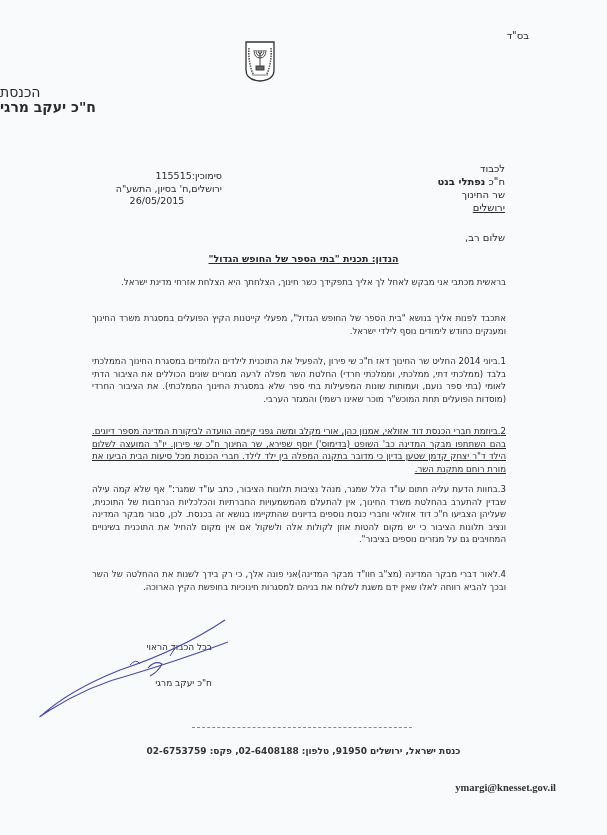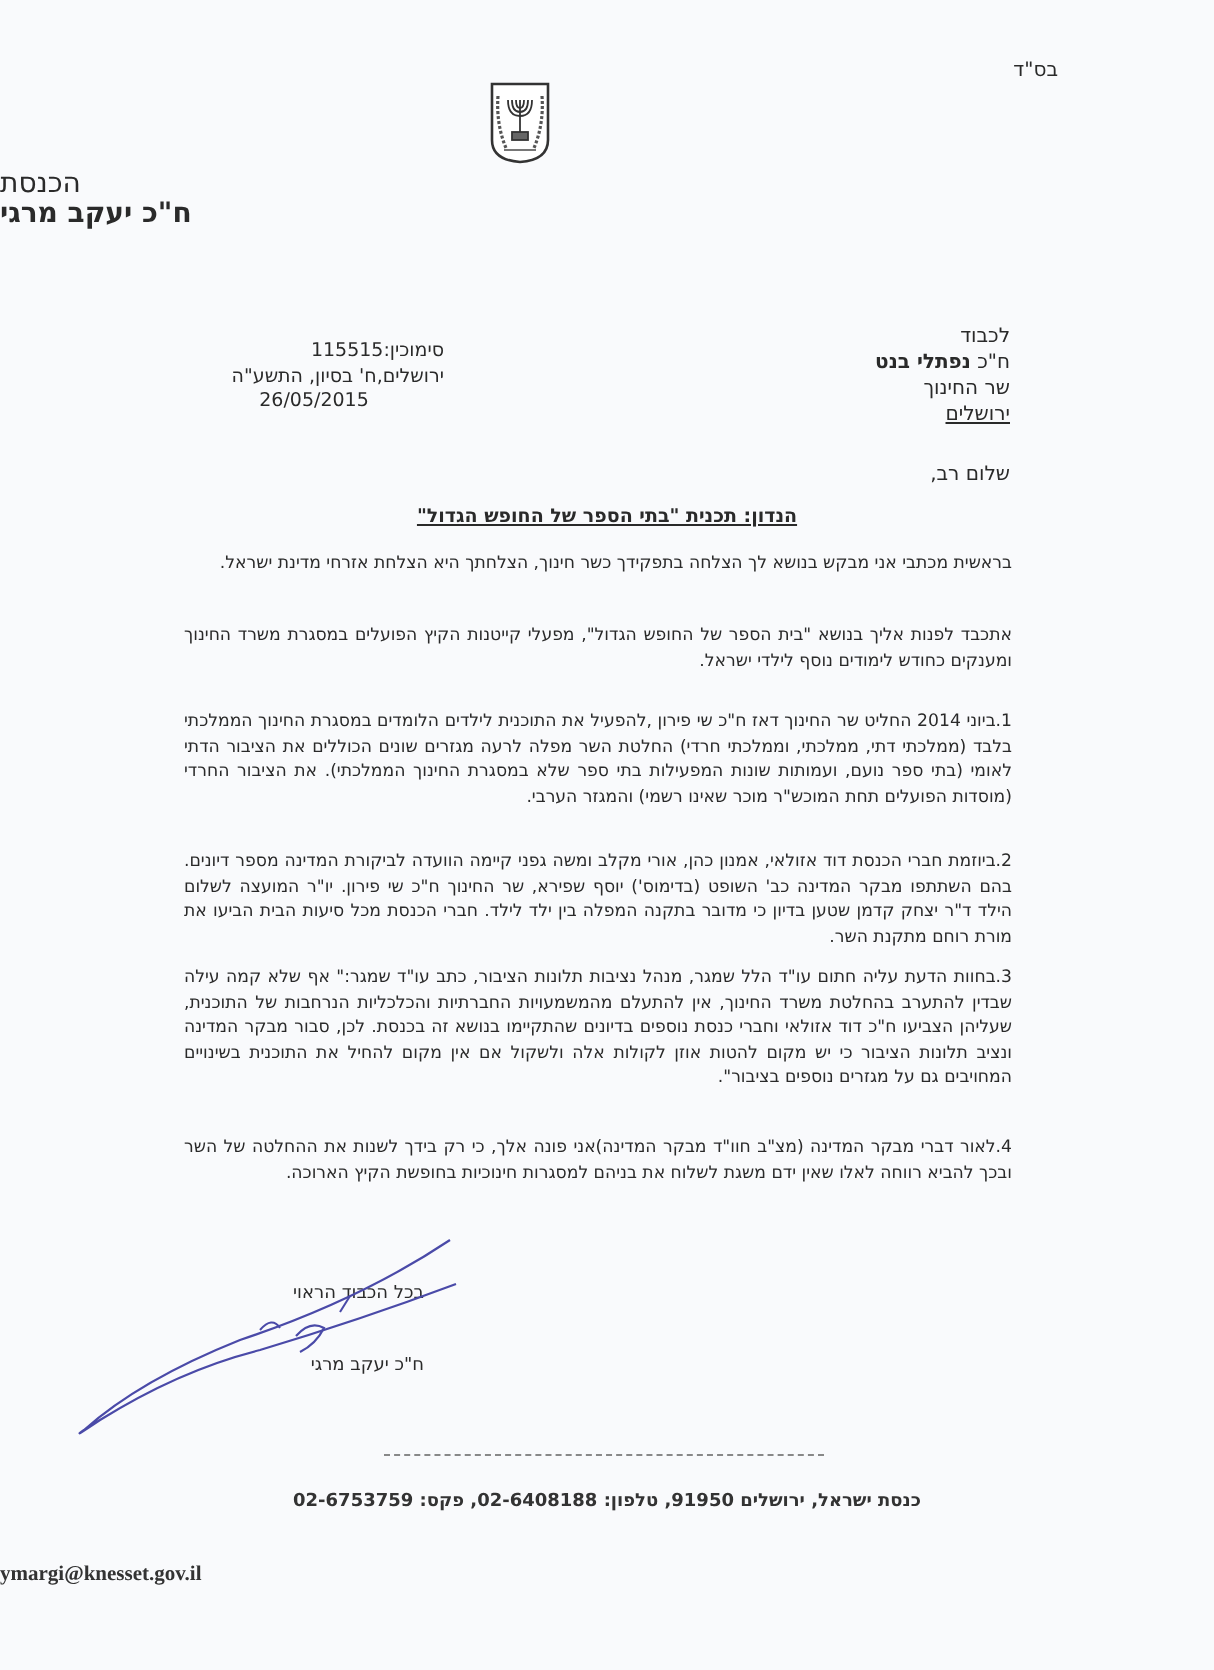--- a/index.html
+++ b/index.html
@@ -25,21 +25,21 @@
   .greet { right: 102px; top: 232px; font-size: 10px; direction: rtl; text-align: right; }
   .subject { left: 0; width: 607px; top: 253px; text-align: center; font-size: 9.5px; direction: rtl; }
   .subject span { text-decoration: underline; font-weight: bold; }
   .body-text { left: 92px; width: 414px; font-size: 8.6px; line-height: 12.6px; direction: rtl; text-align: justify; text-align-last: right; }
   .closing { left: 92px; top: 642px; width: 120px; font-size: 9px; direction: rtl; text-align: right; }
   .signname { left: 92px; top: 678px; width: 120px; font-size: 9px; direction: rtl; text-align: right; }
   .sig { left: 30px; top: 580px; }
   .dash { left: 192px; top: 727px; width: 220px; border-top: 1px dashed #888; }
   .foot-en { left: 0; width: 607px; top: 742px; text-align: center; font-family: "Liberation Serif", serif; font-size: 10.5px; font-weight: bold; color: #333; }
   .foot-he { left: 0; width: 607px; top: 746px; text-align: center; font-size: 9px; font-weight: bold; direction: rtl; color: #333; }
-  .foot-mail { left: 0; width: 556px; top: 782px; text-align: left; font-family: "Liberation Serif", serif; font-size: 10.5px; font-weight: bold; color: #333; }
+  .foot-mail { left: 0; width: 556px; top: 782px; text-align: right; font-family: "Liberation Serif", serif; font-size: 10.5px; font-weight: bold; color: #333; }
 </style>
 </head>
 <body>
 
 <div class="page">
 
   <div class="abs bsd">בס"ד</div>
 
   <div class="abs emblem">
     <svg width="32" height="42" viewBox="0 0 32 42">
@@ -70,24 +70,24 @@
     <div>לכבוד</div>
     <div><span>ח"כ </span><span class="b">נפתלי בנט</span></div>
     <div>שר החינוך</div>
     <div class="u">ירושלים</div>
   </div>
 
   <div class="abs greet">שלום רב,</div>
 
   <div class="abs subject"><span>הנדון: תכנית "בתי הספר של החופש הגדול"</span></div>
 
-  <div class="abs body-text" style="top:276px;">בראשית מכתבי אני מבקש בנושא לך הצלחה בתפקידך כשר חינוך, הצלחתך היא הצלחת אזרחי מדינת ישראל.</div>
+  <div class="abs body-text" style="top:276px;">בראשית מכתבי אני מבקש לאחל לך אליך בתפקידך כשר חינוך, הצלחתך היא הצלחת אזרחי מדינת ישראל.</div>
   <div class="abs body-text" style="top:312px;">אתכבד לפנות אליך בנושא "בית הספר של החופש הגדול", מפעלי קייטנות הקיץ הפועלים במסגרת משרד החינוך ומענקים כחודש לימודים נוסף לילדי ישראל.</div>
   <div class="abs body-text" style="top:355px;">1.ביוני 2014 החליט שר החינוך דאז ח"כ שי פירון ,להפעיל את התוכנית לילדים הלומדים במסגרת החינוך הממלכתי בלבד (ממלכתי דתי, ממלכתי, וממלכתי חרדי) החלטת השר מפלה לרעה מגזרים שונים הכוללים את הציבור הדתי לאומי (בתי ספר נועם, ועמותות שונות המפעילות בתי ספר שלא במסגרת החינוך הממלכתי). את הציבור החרדי (מוסדות הפועלים תחת המוכש"ר מוכר שאינו רשמי) והמגזר הערבי.</div>
-  <div class="abs body-text" style="top:425px;">2.ביוזמת חברי הכנסת דוד אזולאי, אמנון כהן, אורי מקלב ומשה גפני קיימה הוועדה לביקורת המדינה מספר דיונים. בהם השתתפו מבקר המדינה כב' השופט (בדימוס') יוסף שפירא, שר החינוך ח"כ שי פירון. יו"ר המועצה לשלום הילד ד"ר יצחק קדמן שטען בדיון כי מדובר בתקנה המפלה בין ילד לילד. חברי הכנסת מכל סיעות הבית הביעו את מורת רוחם מתקנת השר.</div>
+  <div class="abs body-text" style="top:425px;text-decoration:underline;">2.ביוזמת חברי הכנסת דוד אזולאי, אמנון כהן, אורי מקלב ומשה גפני קיימה הוועדה לביקורת המדינה מספר דיונים. בהם השתתפו מבקר המדינה כב' השופט (בדימוס') יוסף שפירא, שר החינוך ח"כ שי פירון. יו"ר המועצה לשלום הילד ד"ר יצחק קדמן שטען בדיון כי מדובר בתקנה המפלה בין ילד לילד. חברי הכנסת מכל סיעות הבית הביעו את מורת רוחם מתקנת השר.</div>
   <div class="abs body-text" style="top:483px;">3.בחוות הדעת עליה חתום עו"ד הלל שמגר, מנהל נציבות תלונות הציבור, כתב עו"ד שמגר:" אף שלא קמה  עילה שבדין להתערב בהחלטת משרד החינוך, אין להתעלם מהמשמעויות החברתיות והכלכליות הנרחבות של התוכנית, שעליהן הצביעו ח"כ דוד אזולאי וחברי כנסת נוספים בדיונים שהתקיימו בנושא זה בכנסת. לכן, סבור מבקר המדינה ונציב תלונות הציבור כי יש מקום להטות אוזן לקולות אלה ולשקול אם אין מקום להחיל את התוכנית בשינויים המחויבים גם על מגזרים נוספים בציבור".</div>
   <div class="abs body-text" style="top:568px;">4.לאור דברי מבקר המדינה (מצ"ב חוו"ד מבקר המדינה)אני פונה אלך, כי  רק בידך  לשנות את ההחלטה של השר ובכך להביא רווחה לאלו שאין ידם משגת לשלוח את בניהם למסגרות חינוכיות בחופשת הקיץ הארוכה.</div>
 
   <div class="abs closing">בכל הכבוד הראוי</div>
 
   <div class="abs sig">
     <svg width="240" height="140" viewBox="0 0 240 140">
       <path d="M195 40 Q150 70 90 90 Q40 110 12 135 Q5 140 20 130 Q60 105 100 95 Q150 80 198 62" fill="none" stroke="#4a4aa8" stroke-width="1.1"></path>
       <path d="M118 88 Q125 80 132 84 Q128 92 120 96" fill="none" stroke="#4a4aa8" stroke-width="1.1"></path>
       <path d="M100 85 Q106 78 110 84" fill="none" stroke="#4a4aa8" stroke-width="1"></path>

